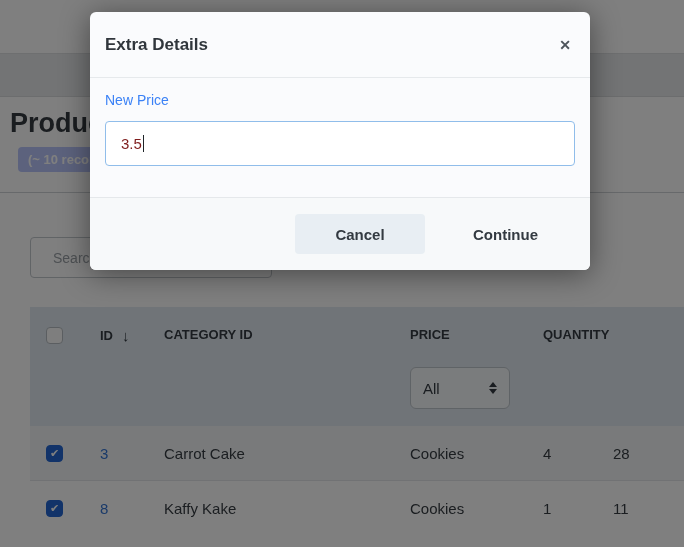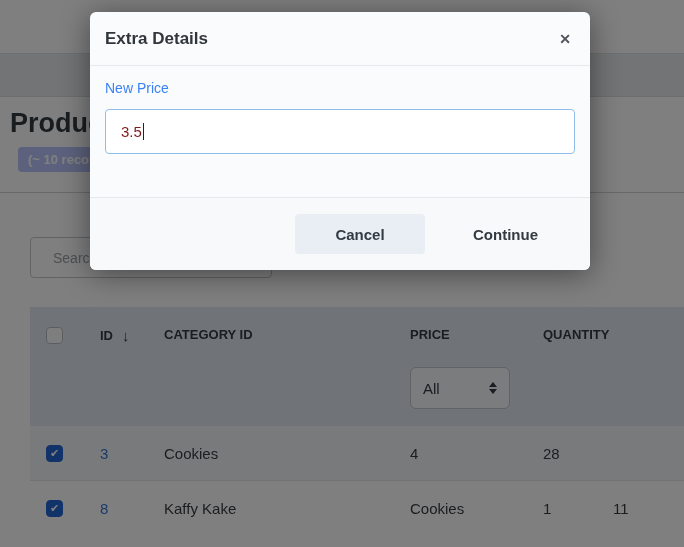--- a/index.html
+++ b/index.html
@@ -57,21 +57,21 @@
     display:flex; align-items:center; justify-content:center; cursor:pointer; }
   .cb.checked { background:var(--accent-blue,#2467d3); border-color:var(--accent-blue,#2467d3); }
   .cb.checked span { color:#fff; font-size:11px; line-height:1; }
 
   
   .backdrop { position:absolute; inset:0; background:rgba(0,0,0,0.5); z-index:10; }
 
   
   .modal { position:absolute; left:90px; top:12px; width:500px; height:258px; background:#fafbfd;
     border-radius:6px; box-shadow:0 4px 30px rgba(0,0,0,0.45); z-index:20; display:flex; flex-direction:column; }
-  .modal-header { height:54px; flex:none; display:flex; align-items:center; padding:0 15px;
+  .modal-header { height:66px; flex:none; display:flex; align-items:center; padding:0 15px;
     border-bottom:1px solid #e6e9ec; }
   .modal-title { font-size:17px; font-weight:700; color:#30363c; }
   .modal-close { margin-left:auto; background:none; border:none; font-size:14px; font-weight:700;
     color:#4d545b; cursor:pointer; line-height:1; padding:4px; }
   .modal-body { flex:1; padding:14px 15px 0 15px; }
   .field-label { font-size:14px; color:#3b82f6; margin-bottom:13px; }
   .price-input { width:470px; height:45px; background:#fff; border:1px solid var(--focus-border,#90bdea);
     border-radius:4px; display:flex; align-items:center; padding-left:15px; font-size:15px; color:#7f1d1d; cursor:text; }
   .text-caret { display:inline-block; width:1px; height:17px; background:#1f2428; margin-left:1px; }
   .modal-footer { height:73px; flex:none; background:#f7f9fa; border-top:1px solid #e5e8eb;
@@ -122,20 +122,21 @@
       </div>
     </div>
 
     <div class="grid-row trow odd">
       <div class="td-check">
         <div class="cb checked">
           <span>✔</span>
         </div>
       </div>
       <div class="td-id"><a href="#">3</a></div>
+      <div>Carrot Cake</div>
       <div>Cookies</div>
       <div>4</div>
       <div>28</div>
     </div>
 
     <div class="grid-row trow even">
       <div class="td-check">
         <div class="cb checked">
           <span>✔</span>
         </div>

